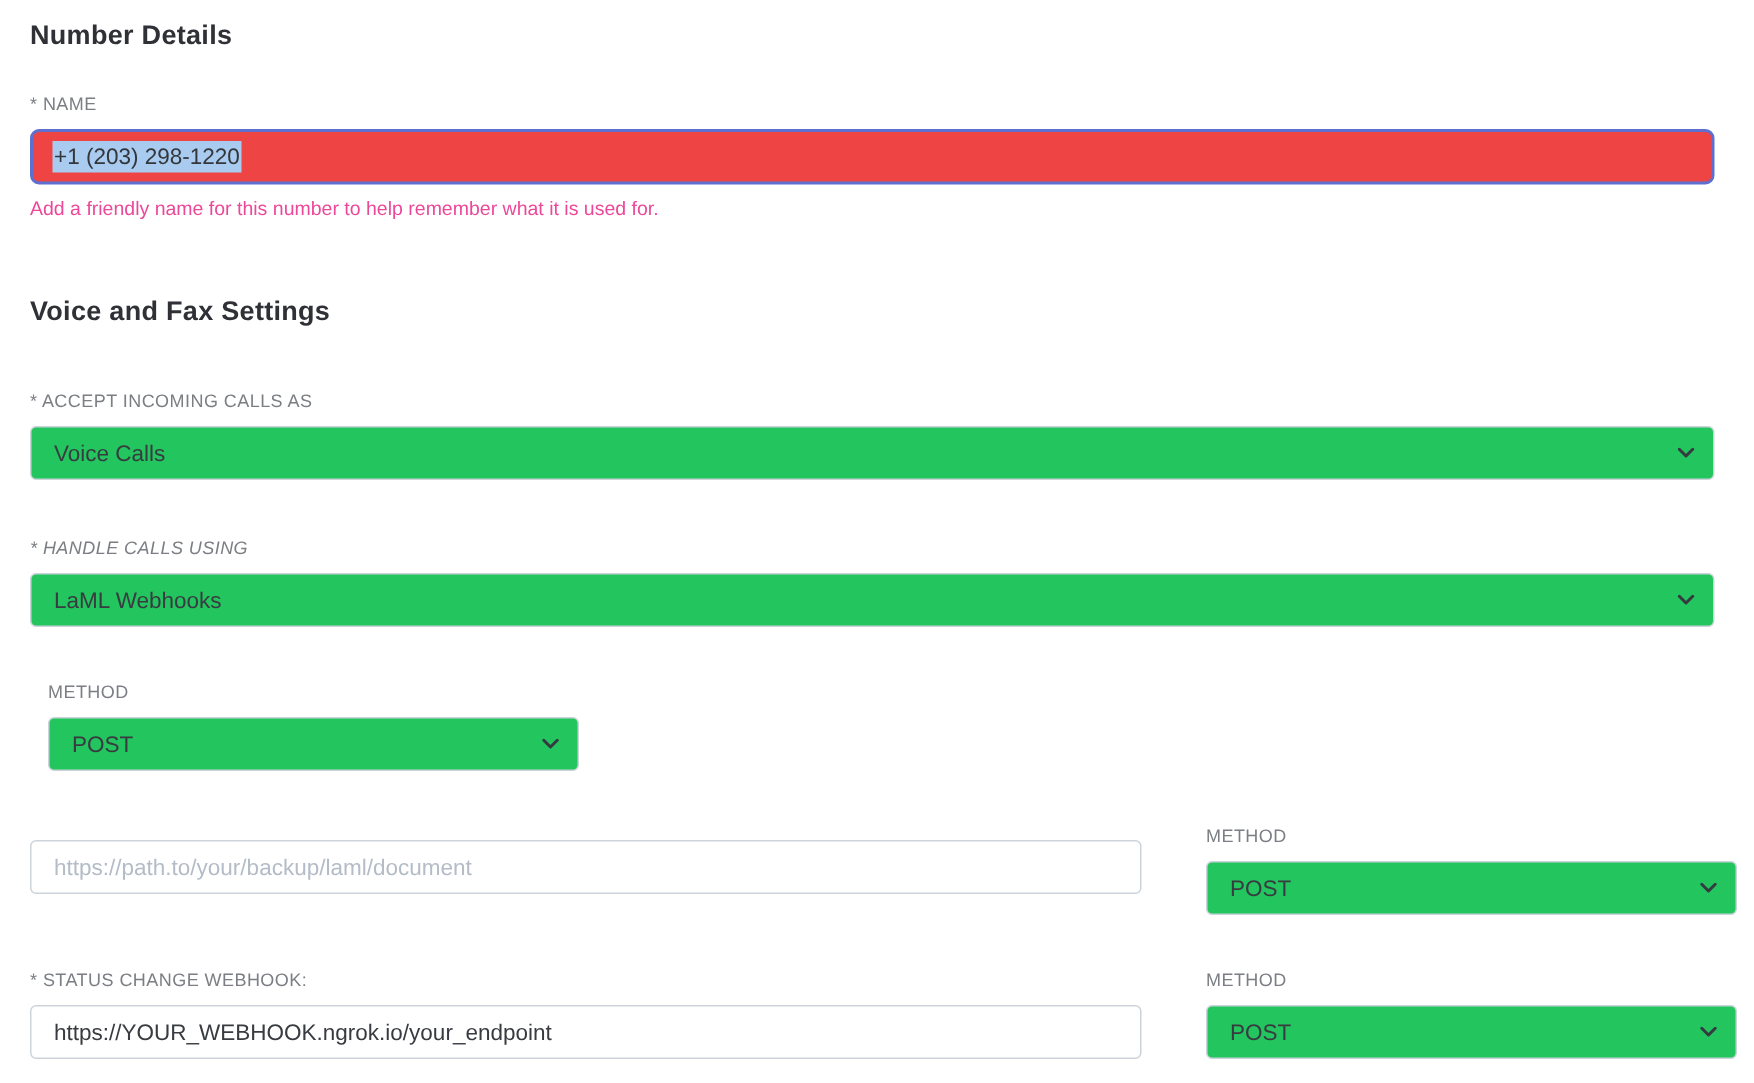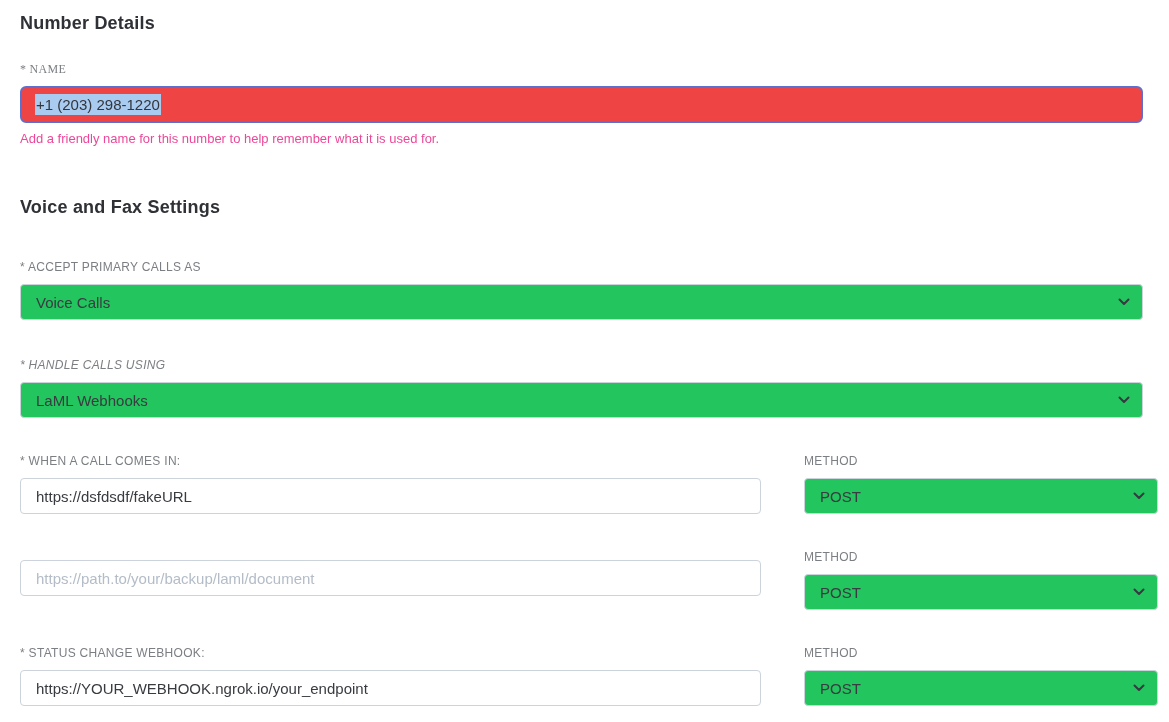--- a/index.html
+++ b/index.html
@@ -94,21 +94,21 @@
     pointer-events: none;
     display: flex;
     align-items: center;
   }
 
   .mt-label-lg { margin-top: 42px; }   
   .mt-label    { margin-top: 38px; font-style: italic; }   
   .mt-control  { margin-top: 10px; }   
 
   .vf-title { margin-top: 50px; }
-  .nd-label { margin-top: 28px; font-family: Liberation Serif, serif; }
+  .nd-label { margin-top: 28px; }
 
   .webhook-row {
     display: flex;
     gap: 31px;
     margin-top: 36px;
   }
   .col-main { width: 741px; flex: none; }
   .col-method { width: 354px; flex: none; margin-left: 12px; }
 </style>
 </head>
@@ -124,21 +124,21 @@
     <div class="name-input" role="textbox">
       <span class="selected-text">+1 (203) 298-1220</span>
     </div>
 
     <p class="help-text">Add a friendly name for this number to help remember what it is used for.</p>
   </section>
 
   <section>
     <h2 class="section-title vf-title">Voice and Fax Settings</h2>
 
-    <label class="field-label mt-label-lg">* ACCEPT PRIMARY CALLS AS</label>
+    <label class="field-label mt-label-lg">* ACCEPT INCOMING CALLS AS</label>
     <div class="select-wrap mt-control">
       <select>
         <option>Voice Calls</option>
       </select>
       <span class="chevron">
         <svg width="12" height="8" viewBox="0 0 12 8">
             <path d="M1.5 1.5 L6 6 L10.5 1.5" fill="none" stroke="#363a40" stroke-width="2" stroke-linecap="round" stroke-linejoin="round"></path>
           </svg>
       </span>
     </div>
@@ -149,24 +149,20 @@
         <option>LaML Webhooks</option>
       </select>
       <span class="chevron">
         <svg width="12" height="8" viewBox="0 0 12 8">
             <path d="M1.5 1.5 L6 6 L10.5 1.5" fill="none" stroke="#363a40" stroke-width="2" stroke-linecap="round" stroke-linejoin="round"></path>
           </svg>
       </span>
     </div>
 
     <div class="webhook-row">
-      <div class="col-main">
-        <label class="field-label">* WHEN A CALL COMES IN:</label>
-        <input type="text" class="control mt-control" value="https://dsfdsdf/fakeURL" style="">
-      </div>
       <div class="col-method">
         <label class="field-label">METHOD</label>
         <div class="select-wrap mt-control">
           <select>
             <option>POST</option>
           </select>
           <span class="chevron">
             <svg width="12" height="8" viewBox="0 0 12 8">
                 <path d="M1.5 1.5 L6 6 L10.5 1.5" fill="none" stroke="#363a40" stroke-width="2" stroke-linecap="round" stroke-linejoin="round"></path>
               </svg>

